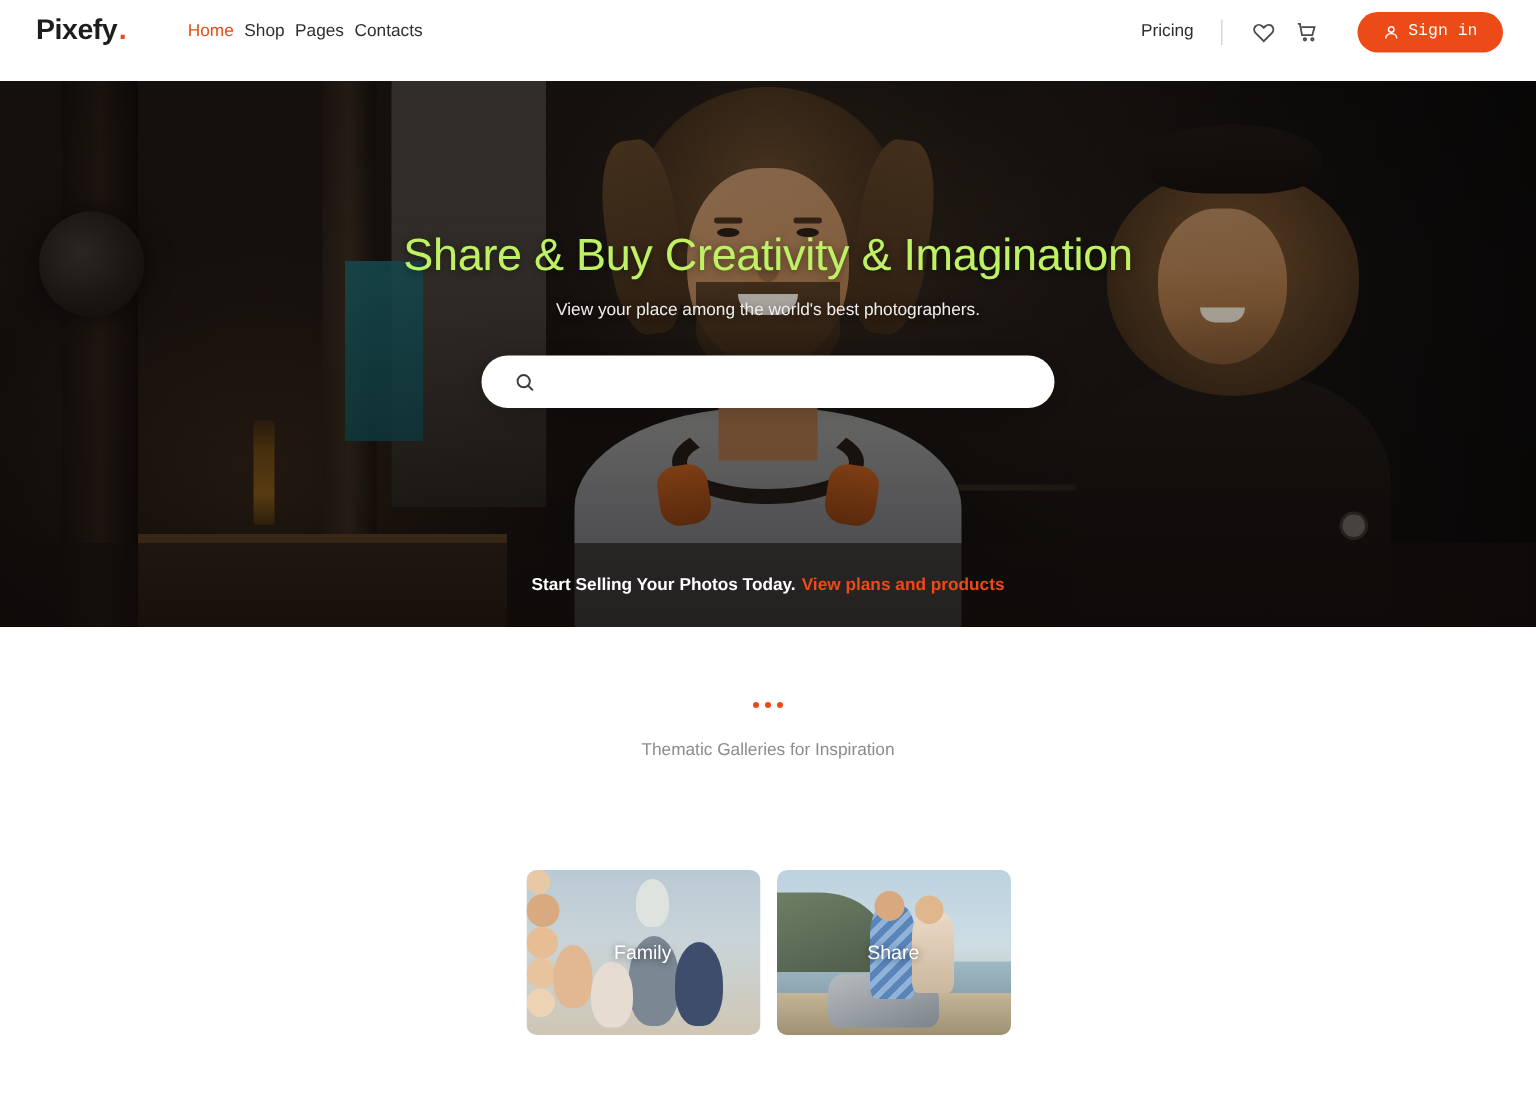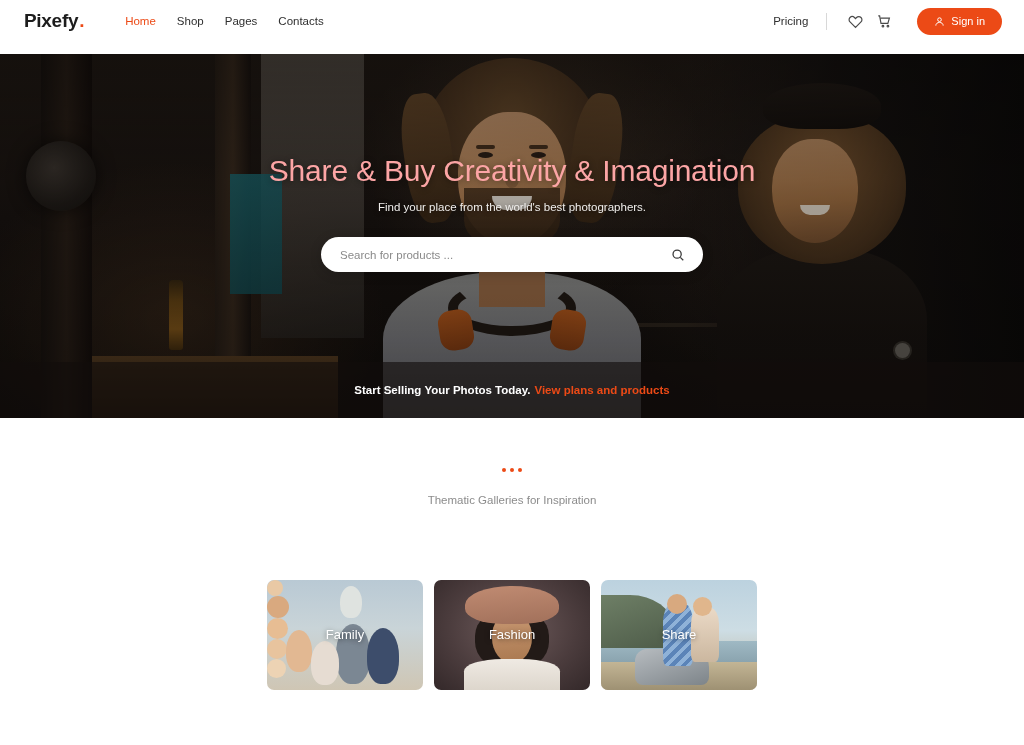--- a/index.html
+++ b/index.html
@@ -35,21 +35,21 @@
   .logo-dot {
     color: #ec4a16;
     font-size: 19px;
     font-weight: 700;
     margin-left: 1px;
   }
 
   .nav {
     display: flex;
     align-items: center;
-    gap: 21px;
+    gap: 7px;
     margin-left: 41px;
   }
   .nav-item {
     font-size: 11.5px;
     color: #2f2f2f;
     text-decoration: none;
     cursor: pointer;
     white-space: nowrap;
   }
   .nav-item.active { color: #ec4a16; }
@@ -85,21 +85,21 @@
 
   .signin-btn {
     margin-left: 22px;
     background: #ec4a16;
     color: #fff;
     border: none;
     border-radius: 16px;
     height: 27px;
     padding: 0 17px;
     font-size: 11px;
-    font-family: Liberation Sans, sans-serif;
+    font-family: Liberation Mono, monospace;
     display: flex;
     align-items: center;
     gap: 6px;
     cursor: pointer;
     white-space: nowrap;
   }
 
   
   .hero {
     position: relative;
@@ -315,21 +315,21 @@
 
   .hero-content {
     position: absolute;
     left: 0; right: 0; top: 100px;
     text-align: center;
     z-index: 4;
   }
   .hero-title {
     font-size: 30px;
     font-weight: 400;
-    color: #fca5a5;
+    color: #bef264;
     letter-spacing: -0.2px;
     line-height: 1.1;
     text-shadow: 0 1px 6px rgba(0,0,0,.45);
   }
   .hero-sub {
     margin-top: 14px;
     font-size: 11.5px;
     color: #f0eeec;
     text-shadow: 0 1px 5px rgba(0,0,0,.5);
   }
@@ -647,24 +647,23 @@
         <div class="man-r-smile"></div>
       </div>
       <div class="watch"></div>
     </div>
   </div>
 
   <div class="hero-overlay"></div>
 
   <div class="hero-content">
     <h1 class="hero-title">Share &amp; Buy Creativity &amp; Imagination</h1>
-    <p class="hero-sub">Find your place from the world's best photographers.</p>
+    <p class="hero-sub">View your place among the world's best photographers.</p>
 
     <div class="search-wrap">
-      <input class="search-input" type="text" placeholder="Search for products ..." style="">
       <span class="search-icon-btn">
         <svg width="14" height="14" viewBox="0 0 24 24" fill="none" stroke="currentColor" stroke-width="2.2">
           <circle cx="10.5" cy="10.5" r="7"></circle>
           <path d="M16 16l5 5"></path>
         </svg>
       </span>
     </div>
   </div>
 
   <div class="hero-banner">
@@ -697,29 +696,20 @@
         <div class="fam-p fam4"></div>
           <div class="fam-head fam4h"></div>
         <div class="fam-p fam1"></div>
           <div class="fam-head fam1h"></div>
         <div class="fam-p fam2"></div>
           <div class="fam-head fam2h"></div>
       </div>
       <span class="card-label">Family</span>
     </div>
 
-    <div class="card">
-      <div class="card-img art-fashion">
-        <div class="fsh-hair"></div>
-        <div class="fsh-face"></div>
-        <div class="fsh-hat"></div>
-        <div class="fsh-shirt"></div>
-      </div>
-      <span class="card-label">Fashion</span>
-    </div>
 
 
     <div class="card">
       <div class="card-img art-travel">
         <div class="trv-sea"></div>
         <div class="trv-hill"></div>
         <div class="trv-sand"></div>
         <div class="trv-scoot"></div>
         <div class="trv-p1"></div>
           <div class="trv-p1h"></div>

